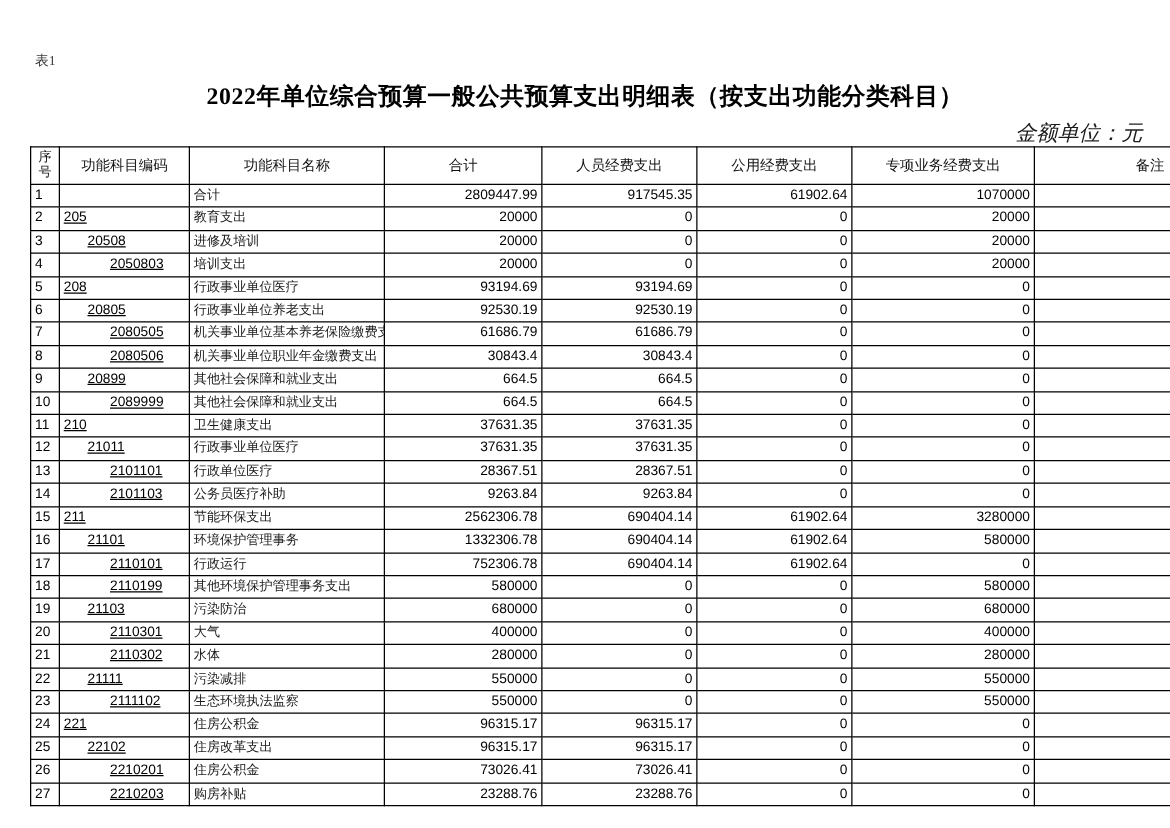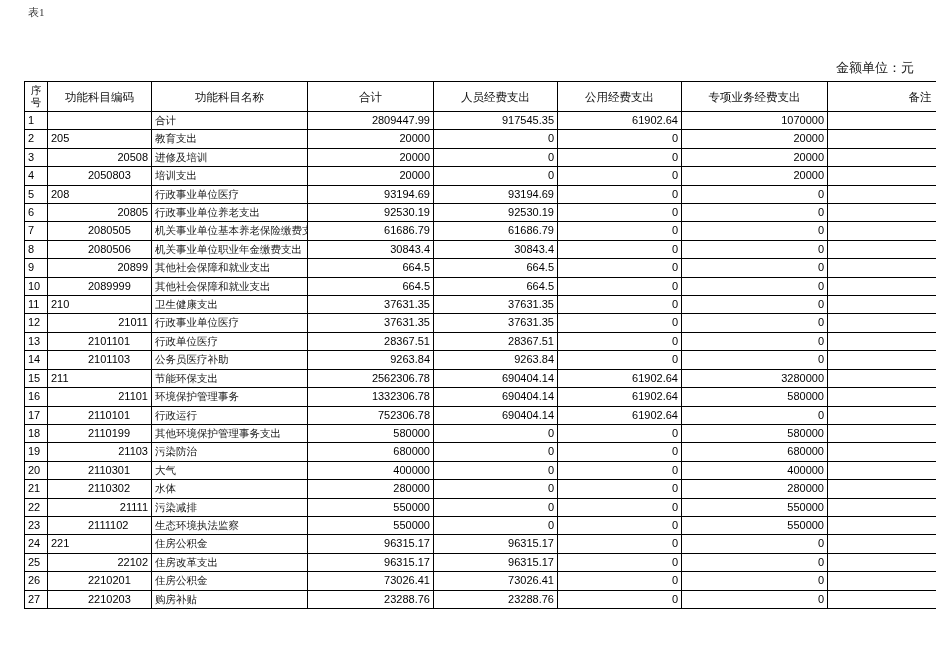--- a/index.html
+++ b/index.html
@@ -13,20 +13,21 @@
     font-family: "Liberation Sans", "DejaVu Sans", sans-serif;
     color: #000000;
     position: relative;
     overflow: hidden;
   }
   .page {
     position: relative;
     width: 936px;
     height: 494px;
     box-sizing: border-box;
+    margin-top: 36px;
   }
   .sheet-tag {
     position: absolute;
     left: 28px;
     top: 5px;
     font-size: 11px;
     color: #3a3a3a;
     font-family: "Liberation Serif", "DejaVu Serif", serif;
     white-space: nowrap;
   }
@@ -39,24 +40,25 @@
     font-size: 19px;
     font-weight: bold;
     letter-spacing: 0.5px;
     font-family: "Liberation Serif", "DejaVu Serif", serif;
     color: #000;
   }
   .unit-note {
     position: absolute;
     right: 22px;
     top: 59px;
-    font-size: 13px;
+    font-size: 17px;
     font-family: "Liberation Serif", "DejaVu Serif", serif;
     color: #1a1a1a;
     white-space: nowrap;
+    font-style: italic;
   }
   .table-wrap {
     position: absolute;
     left: 24px;
     top: 81px;
     width: 888px;
   }
   table.budget {
     border-collapse: collapse;
     width: 888px;
@@ -95,36 +97,37 @@
   col.w-seq   { width: 23px; }
   col.w-code  { width: 104px; }
   col.w-name  { width: 156px; }
   col.w-total { width: 126px; }
   col.w-pers  { width: 124px; }
   col.w-pub   { width: 124px; }
   col.w-spec  { width: 146px; }
   col.w-memo  { width: 185px; }
 
   td.seq   { text-align: left; font-size: 11px; }
-  td.code  { text-align: left; font-size: 11px; font-variant-numeric: tabular-nums; }
+  td.code  { text-align: left; font-size: 11px; font-variant-numeric: tabular-nums; text-decoration: underline; }
   td.name  { text-align: left; font-size: 10.5px; font-family: "Liberation Serif", "DejaVu Serif", serif; color: #1a1a1a; }
   td.num   { text-align: right; font-size: 11px; }
   td.memo  { text-align: left; }
 
   td.code.lvl1 { padding-left: 3px; }
-  td.code.lvl2 { padding-left: 22px; text-align: right; }
+  td.code.lvl2 { padding-left: 22px; }
   td.code.lvl3 { padding-left: 40px; }
 </style>
 </head>
 <body>
 
 <div class="page">
 
   <div class="sheet-tag">表1</div>
 
+  <div class="doc-title">2022年单位综合预算一般公共预算支出明细表（按支出功能分类科目）</div>
 
   <div class="unit-note">金额单位：元</div>
 
   <div class="table-wrap">
     <table class="budget">
       <colgroup>
         <col class="w-seq">
           <col class="w-code">
           <col class="w-name">
           <col class="w-total">

